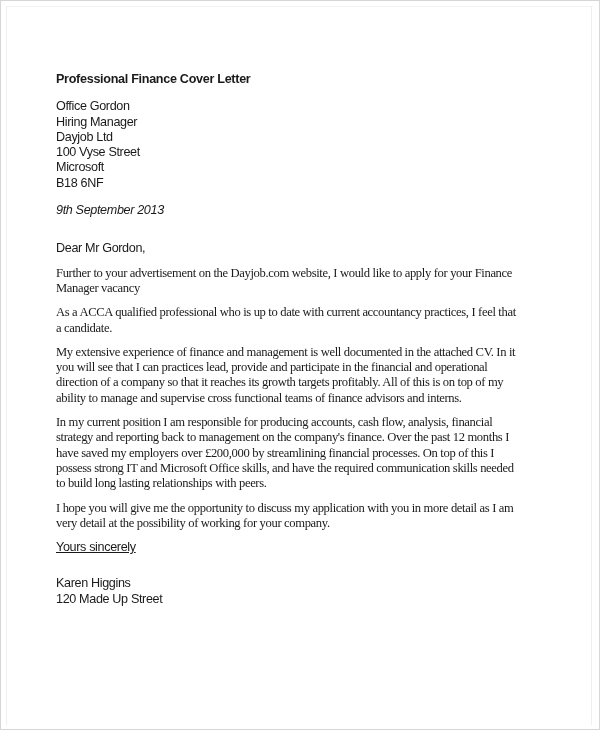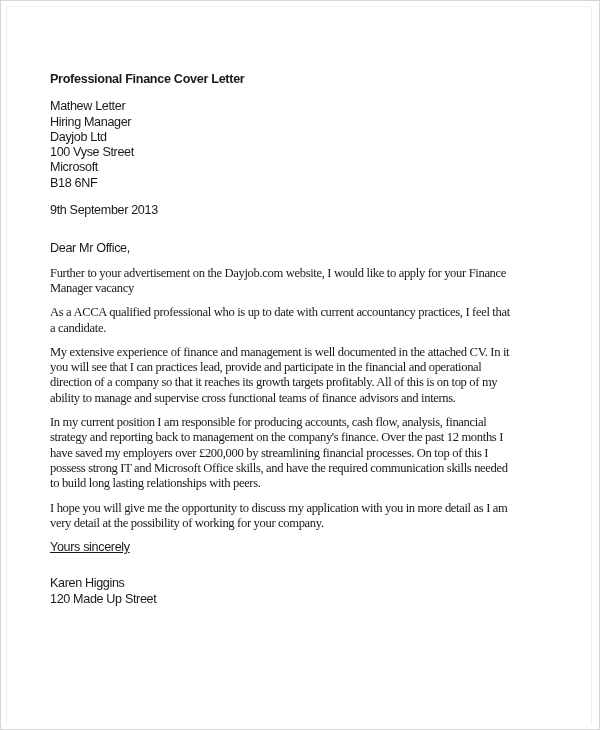--- a/index.html
+++ b/index.html
@@ -25,66 +25,66 @@
     .page-inner {
       position: absolute;
       left: 5px; top: 5px;
       width: 584px; height: 718px;
       border-left: 1px solid #efefef;
       border-right: 1px solid #efefef;
       border-top: 1px solid #f3f3f3;
     }
     .letter {
       position: absolute;
-      left: 50px;
+      left: 56px;
       top: 72px;
       width: 500px;
       font-size: 12.6px;
       letter-spacing: -0.35px;
       line-height: 15.3px;
     }
     .title {
       font-weight: bold;
       font-size: 12.6px;
       letter-spacing: -0.3px;
       margin: 0 0 12px 0;
       white-space: nowrap;
     }
     .block { margin: 0 0 11px 0; }
     .line { display: block; white-space: nowrap; }
-    .date { margin-top: 12px; margin-bottom: 23px; }
+    .date { margin-top: 12px; margin-bottom: 23px; font-style: italic; }
     .greeting { margin-bottom: 9px; }
     .para { margin-bottom: 9px; font-family: Liberation Serif, serif; }
     .closing { margin-top: 9px; margin-bottom: 21px; text-decoration: underline; }
   </style>
 </head>
 <body>
 
 <div class="page-frame">
   <div class="page-inner"></div>
 </div>
 
 <div class="letter">
   <div class="title">Professional Finance Cover Letter</div>
 
   <div class="block">
-    <span class="line">Mathew Letter</span>
+    <span class="line">Office Gordon</span>
     <span class="line">Hiring Manager</span>
     <span class="line">Dayjob Ltd</span>
     <span class="line">100 Vyse Street</span>
     <span class="line">Microsoft</span>
     <span class="line">B18 6NF</span>
   </div>
 
   <div class="date">
     <span class="line">9th September 2013</span>
   </div>
 
   <div class="greeting">
-    <span class="line">Dear Mr Office,</span>
+    <span class="line">Dear Mr Gordon,</span>
   </div>
 
   <div class="para">
     <span class="line">Further to your advertisement on the Dayjob.com website, I would like to apply for your Finance</span>
     <span class="line">Manager vacancy</span>
   </div>
 
   <div class="para">
     <span class="line">As a ACCA qualified professional who is up to date with current accountancy practices, I feel that</span>
     <span class="line">a candidate.</span>

